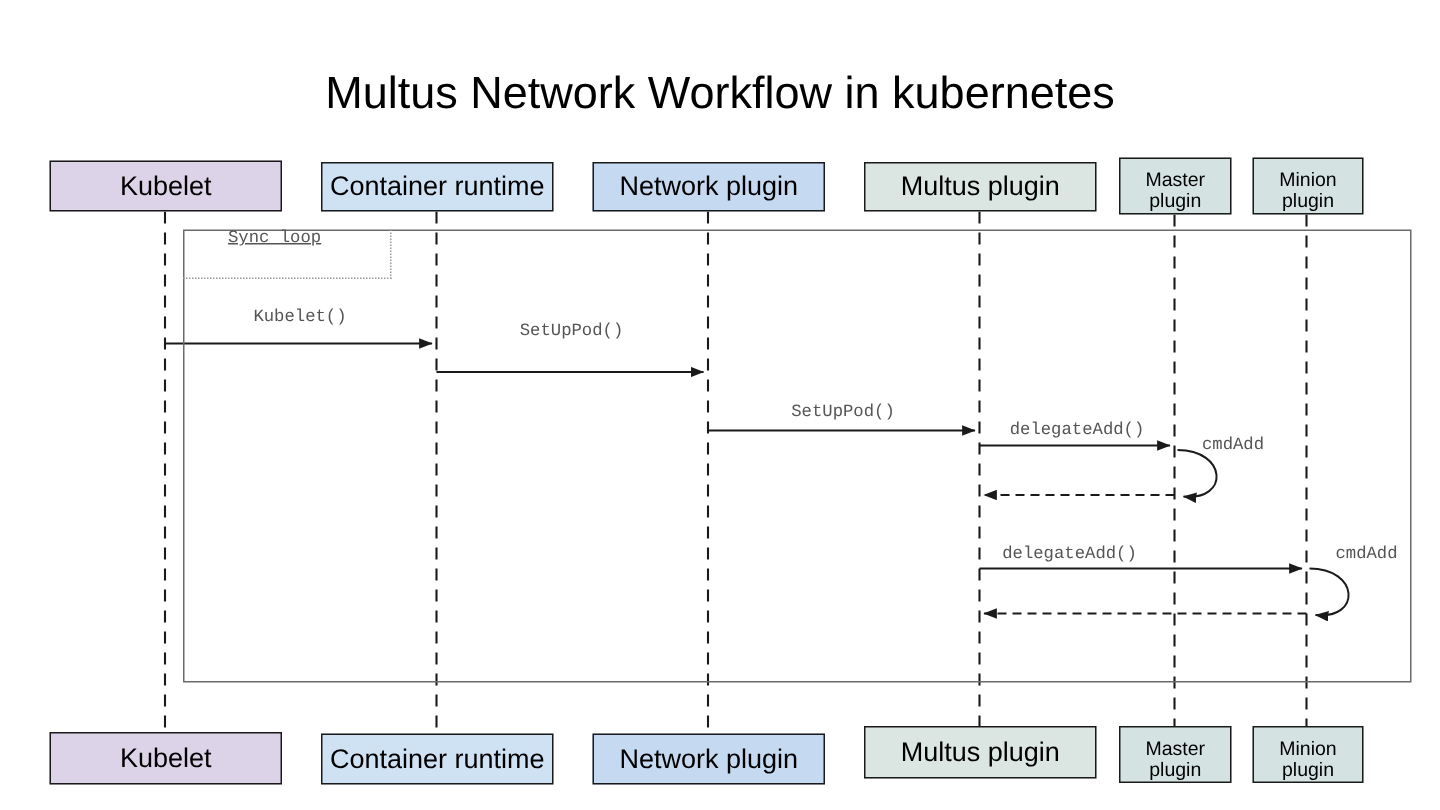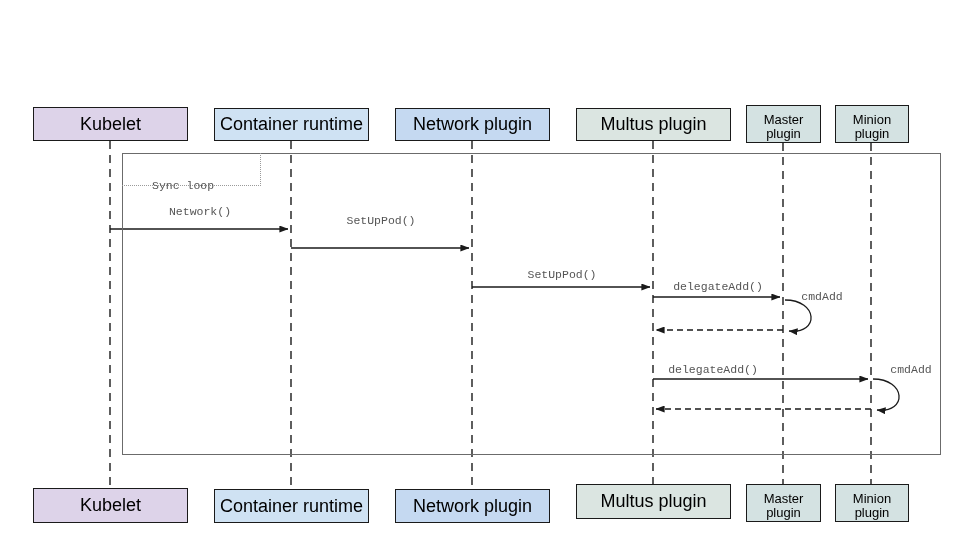--- a/index.html
+++ b/index.html
@@ -81,20 +81,21 @@
     font-size: 11.5px;
     color: #555555;
     white-space: nowrap;
   }
 </style>
 </head>
 <body>
 
 <div id="canvas">
 
+  <div id="diagram-title">Multus Network Workflow in kubernetes</div>
 
   <svg class="svg-layer" width="960" height="540">
     <defs>
       <marker id="arrowhead-solid" markerWidth="9" markerHeight="7" refX="8.6" refY="3.5" orient="auto" markerUnits="userSpaceOnUse">
         <path d="M0,0 L9,3.5 L0,7 z" fill="#1a1a1a"></path>
       </marker>
       <marker id="arrowhead-open" markerWidth="9" markerHeight="7" refX="8.6" refY="3.5" orient="auto" markerUnits="userSpaceOnUse">
         <path d="M0,0 L9,3.5 L0,7 z" fill="#1a1a1a"></path>
       </marker>
       <marker id="arrowhead-back" markerWidth="9" markerHeight="7" refX="8.6" refY="3.5" orient="auto" markerUnits="userSpaceOnUse">
@@ -129,21 +130,21 @@
 
       <path d="M 873 379 C 906 379 908 413 877 410" fill="none" stroke="#1a1a1a" stroke-width="1.3" marker-end="url(#arrowhead-solid)"></path>
 
       <line x1="871" y1="409" x2="656" y2="409" stroke="#1a1a1a" stroke-width="1.3" stroke-dasharray="6,4" marker-end="url(#arrowhead-back)"></line>
     </g>
   </svg>
 
   <div class="frame-box" style="left:122px; top:153px; width:819px; height:302px;"></div>
 
   <div class="sync-loop-box" style="left:122px; top:153px; width:139px; height:33px;"></div>
-  <div class="sync-loop-label" style="left:152px; top:179px;">Sync loop</div>
+  <div class="sync-loop-label" style="left:152px; top:152px;text-decoration:underline;">Sync loop</div>
 
   <div class="actor-box" style="left:33px; top:107px; width:155px; height:34px; background:#ddd3e9;">
     <span>Kubelet</span>
   </div>
 
   <div class="actor-box" style="left:214px; top:108px; width:155px; height:33px; background:#cfe2f3;">
     <span>Container runtime</span>
   </div>
 
   <div class="actor-box" style="left:395px; top:108px; width:155px; height:33px; background:#c5d9f1;">
@@ -183,21 +184,21 @@
   <div class="actor-box two-line" style="left:746px; top:484px; width:75px; height:38px; background:#d4e2e2; flex-direction:column;">
     <span style="white-space:pre-line;">Master
 plugin</span>
   </div>
 
   <div class="actor-box two-line" style="left:835px; top:484px; width:74px; height:38px; background:#d4e2e2; flex-direction:column;">
     <span style="white-space:pre-line;">Minion
 plugin</span>
   </div>
 
-  <div class="msg-label centered" style="left:200px; top:205px;">Network()</div>
+  <div class="msg-label centered" style="left:200px; top:205px;">Kubelet()</div>
 
   <div class="msg-label centered" style="left:381px; top:214px;">SetUpPod()</div>
 
   <div class="msg-label centered" style="left:562px; top:268px;">SetUpPod()</div>
 
   <div class="msg-label centered" style="left:718px; top:280px;">delegateAdd()</div>
 
   <div class="msg-label centered" style="left:822px; top:290px;">cmdAdd</div>
 
   <div class="msg-label centered" style="left:713px; top:363px;">delegateAdd()</div>

